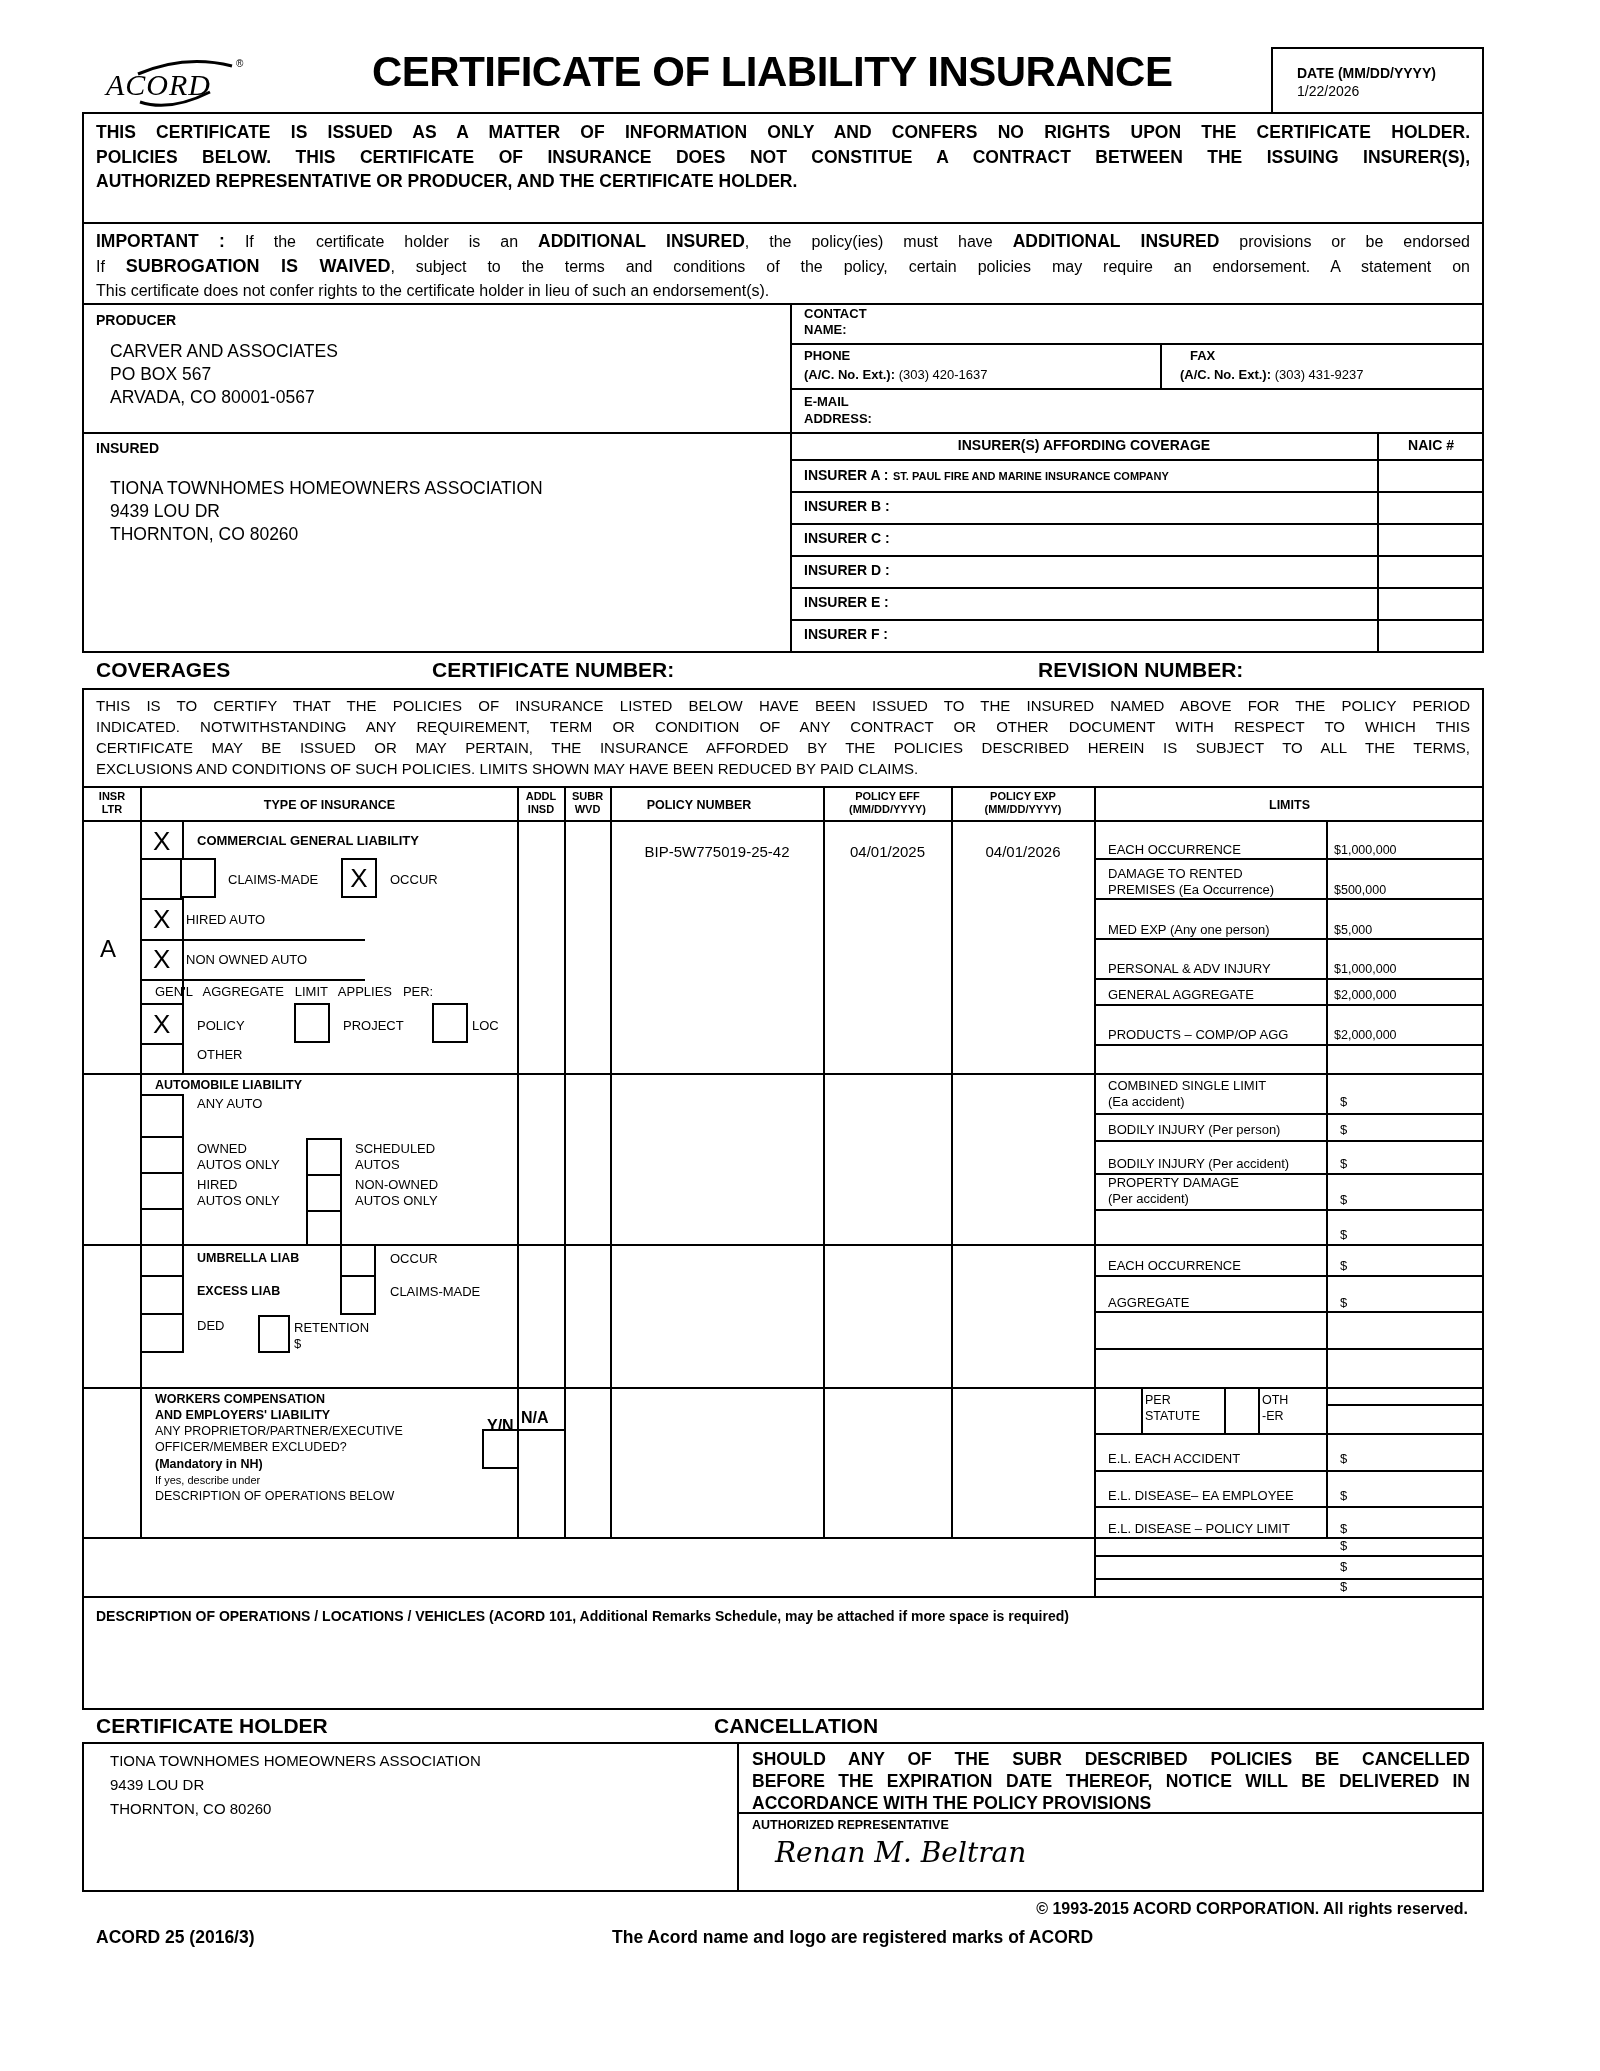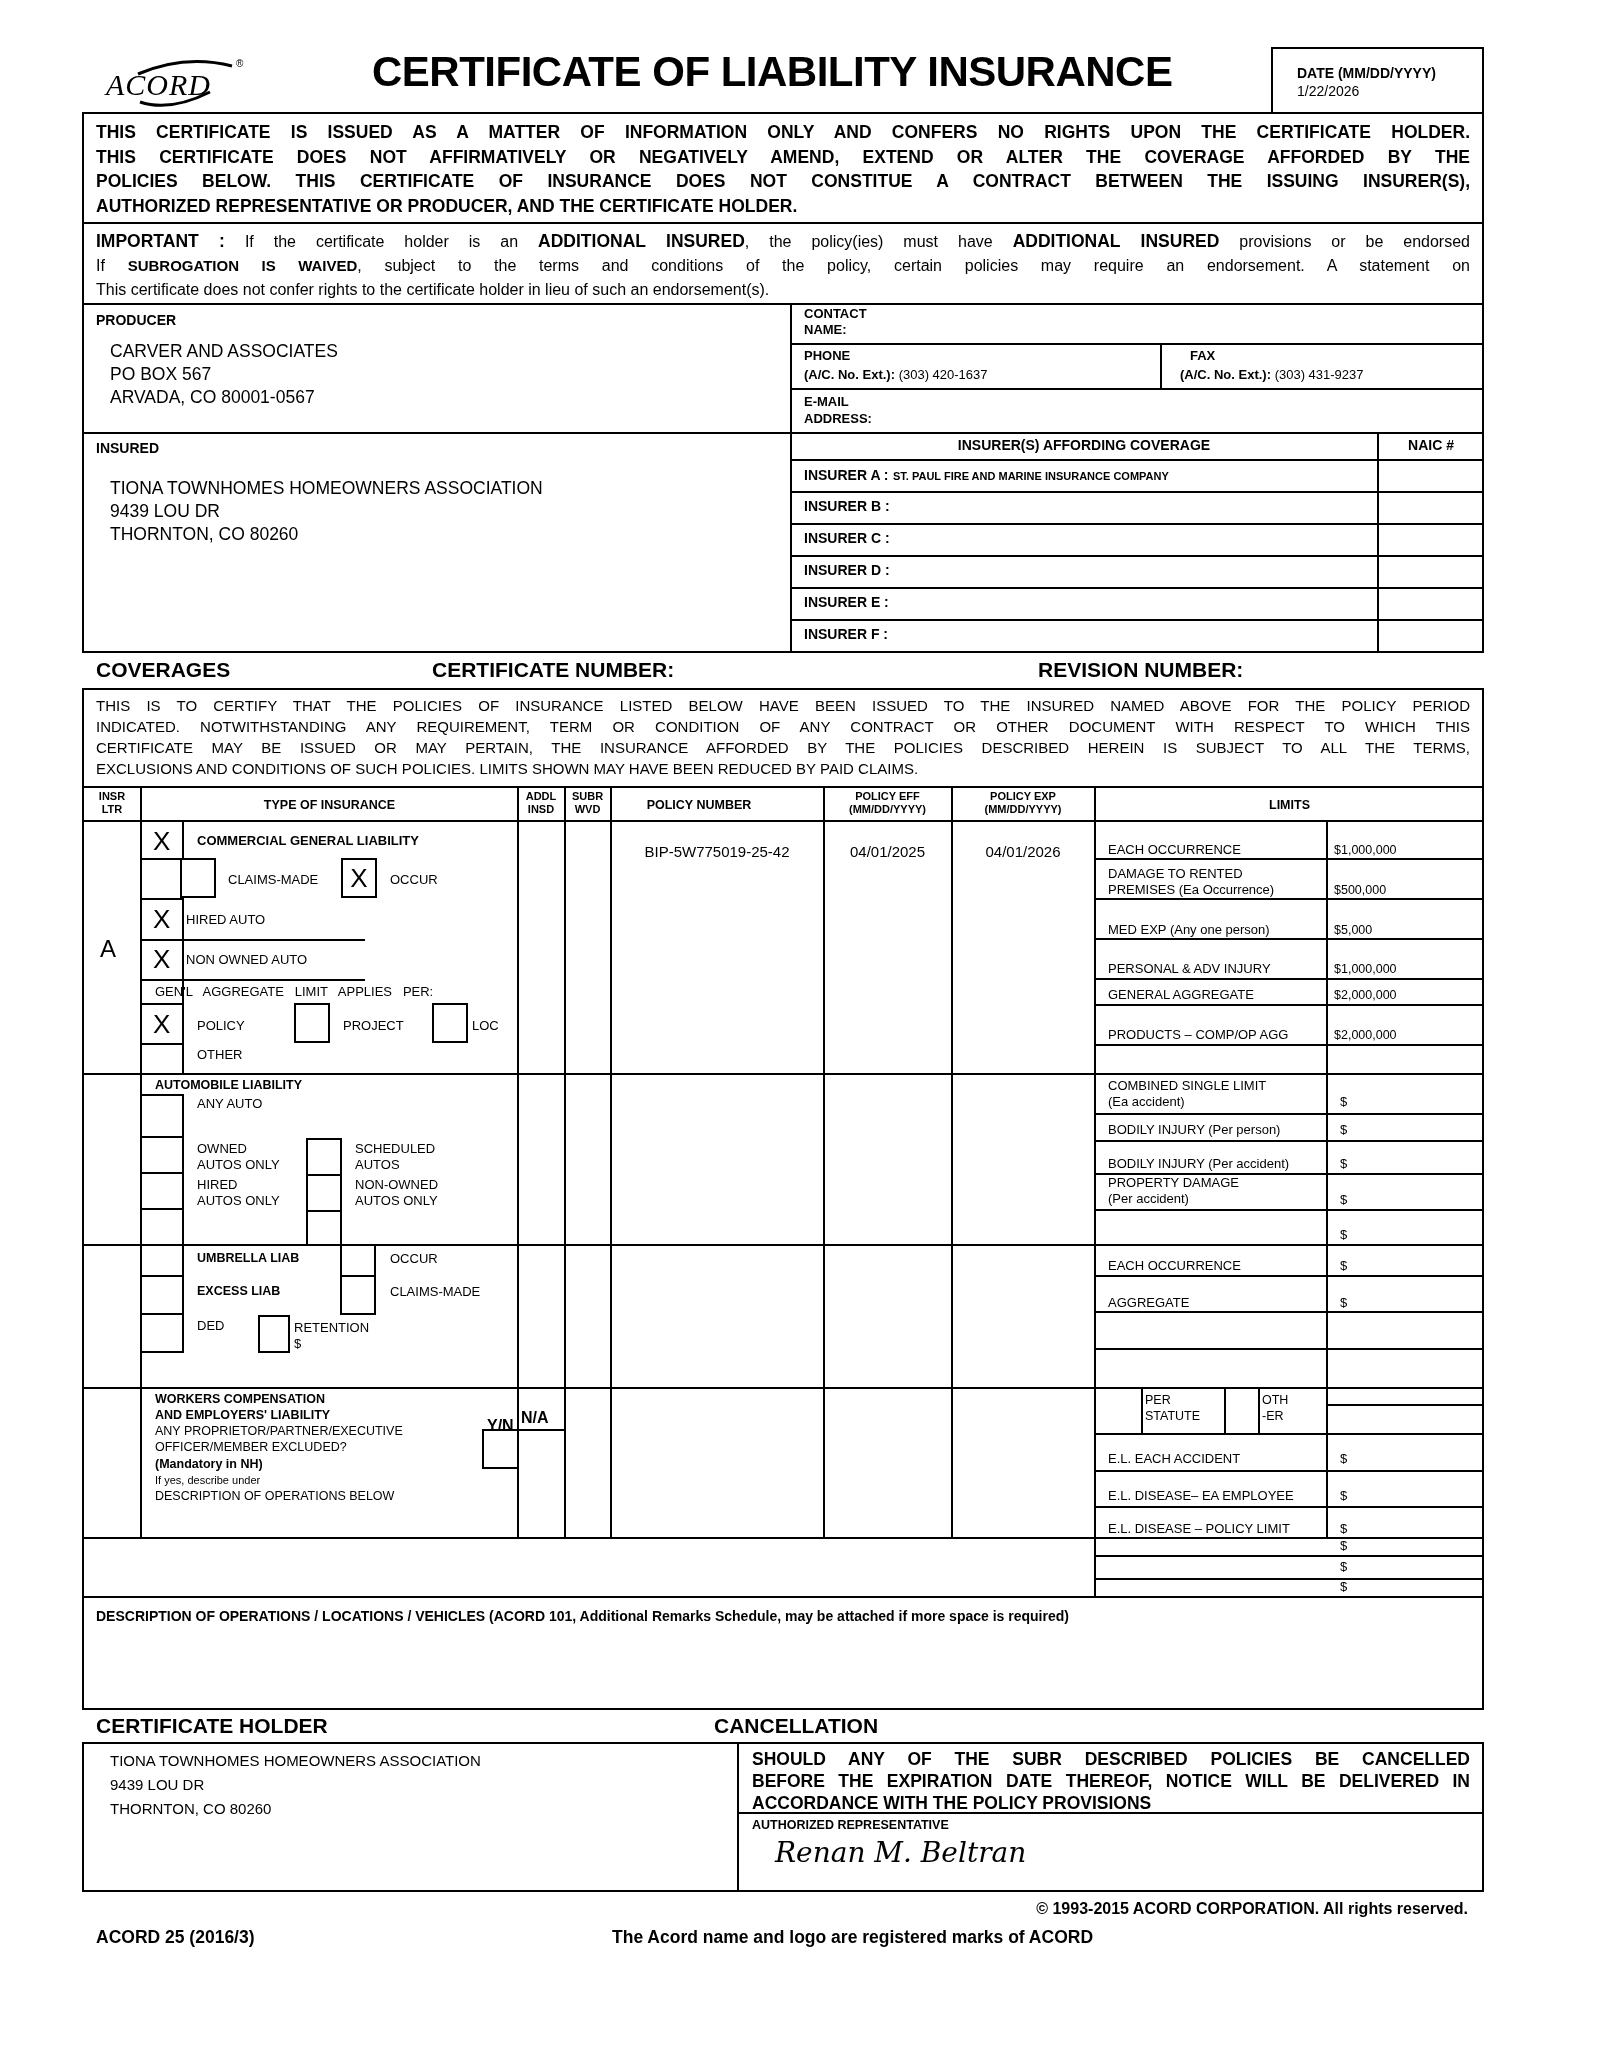--- a/index.html
+++ b/index.html
@@ -39,31 +39,30 @@
   <span class="abs" style="left:136px;top:6px;font-size:10px;">®</span>
 </div>
 <div class="abs title" style="left:372px;top:48px;">CERTIFICATE OF LIABILITY INSURANCE</div>
 <div class="abs b" style="left:1271px;top:47px;width:213px;height:67px;">
   <div class="abs bold t14" style="left:24px;top:16px;">DATE (MM/DD/YYYY)</div>
   <div class="abs t14" style="left:24px;top:34px;">1/22/2026</div>
 </div>
 
 <div class="abs b" style="left:82px;top:112px;width:1402px;height:112px;padding:6px 12px 0 12px;">
   <div class="bold t17 just" style="line-height:24.5px;">THIS CERTIFICATE IS ISSUED AS A MATTER OF INFORMATION ONLY AND CONFERS NO RIGHTS UPON THE CERTIFICATE HOLDER.</div>
-  <div class="bold t17 just" style="line-height:24.5px;">THIS CERTIFICATE DOES NOT AFFIRMATIVELY OR NEGATIVELY AMEND, EXTEND OR ALTER THE COVERAGE AFFORDED BY THE</div>
   <div class="bold t17 just" style="line-height:24.5px;">POLICIES BELOW. THIS CERTIFICATE OF INSURANCE DOES NOT CONSTITUE A CONTRACT BETWEEN THE ISSUING INSURER(S),</div>
   <div class="bold t17" style="line-height:24.5px;">AUTHORIZED REPRESENTATIVE OR PRODUCER, AND THE CERTIFICATE HOLDER.</div>
 </div>
 
 <div class="abs b" style="left:82px;top:222px;width:1402px;height:83px;padding:5px 12px 0 12px;">
   <div class="t16 just" style="line-height:24px;">
     <span class="bold" style="font-size:17.5px;">IMPORTANT :</span><span> If the certificate holder is an </span><span class="bold" style="font-size:17.5px;">ADDITIONAL INSURED</span><span>, the policy(ies) must have </span><span class="bold" style="font-size:17.5px;">ADDITIONAL INSURED</span><span> provisions or be endorsed</span>
   </div>
   <div class="t16 just" style="line-height:24px;">
-    <span>If </span><span class="bold" style="font-size:15px;">SUBROGATION IS WAIVED</span><span>, subject to the terms and conditions of the policy, certain policies may require an endorsement. A statement on</span>
+    <span>If </span><span class="bold" style="font-size:18px;">SUBROGATION IS WAIVED</span><span>, subject to the terms and conditions of the policy, certain policies may require an endorsement. A statement on</span>
   </div>
   <div class="t16" style="line-height:24px;">This certificate does not confer rights to the certificate holder in lieu of such an endorsement(s).</div>
 </div>
 
 <div class="abs b" style="left:82px;top:303px;width:1402px;height:350px;"></div>
 <div class="vl" style="left:790px;top:303px;height:350px;"></div>
 <div class="hl" style="left:82px;top:432px;width:1402px;"></div>
 
 <div class="abs bold t14" style="left:96px;top:312px;">PRODUCER</div>
 <div class="abs t17" style="left:110px;top:341px;">CARVER AND ASSOCIATES</div>

